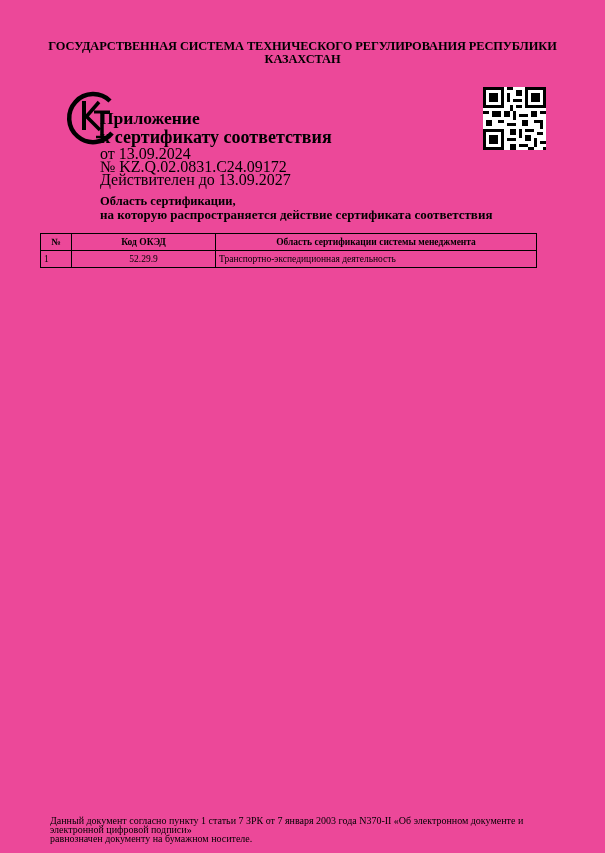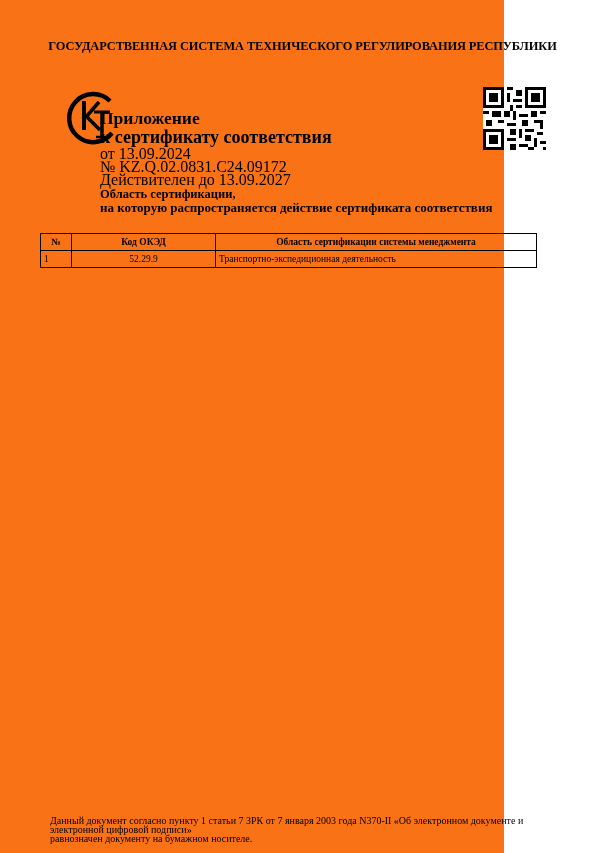--- a/index.html
+++ b/index.html
@@ -1,45 +1,46 @@
 <!DOCTYPE html>
 <html><head>
 <meta charset="utf-8">
 <style>
   html, body { margin: 0; padding: 0; background: #ffffff; }
   body { width: 605px; height: 853px; position: relative; overflow: hidden;
          font-family: "Liberation Serif", "DejaVu Serif", serif; color: #000; }
-  .page { position: absolute; left: 0; top: 0; width: 504px; height: 853px; background: #f97316; }
+  .page { position: absolute; left: 0; top: 0; width: 605px; height: 853px; background: #ec4899; }
   .agency { position: absolute; left: 40px; top: 40px; width: 525px; text-align: center;
             font-weight: bold; font-size: 12.4px; line-height: 13px; letter-spacing: -0.1px; }
   .logo { position: absolute; left: 62px; top: 87px; width: 60px; height: 60px; }
   .qr { position: absolute; left: 483px; top: 87px; width: 63px; height: 63px; }
   .title-block { position: absolute; left: 100px; top: 109px; width: 405px; text-align: left; }
   .title1 { font-weight: bold; font-size: 17.5px; line-height: 19px; }
   .title2 { font-weight: bold; font-size: 18px; line-height: 19px; }
   .meta { font-size: 16px; line-height: 13px; }
-  .scope1 { font-weight: bold; font-size: 12.5px; line-height: 14px; margin-top: 1px; }
+  .scope1 { font-weight: bold; font-size: 12.5px; line-height: 14px; margin-top: 8px; }
   .scope2 { font-weight: bold; font-size: 13px; line-height: 14px; white-space: nowrap; }
   table.scope { position: absolute; left: 40px; top: 233px; width: 497px; border-collapse: collapse;
                 font-size: 9.5px; }
   table.scope th, table.scope td { border: 1px solid #000; height: 16px; padding: 0 3px; }
   table.scope th { font-weight: bold; text-align: center; }
   .c1 { width: 24px; text-align: center; }
   .c2 { width: 137px; text-align: center; }
   .c3 { text-align: left; margin-top: 44px; }
   td.c1 { text-align: left; padding-left: 12px; }
   .footer { position: absolute; left: 50px; top: 816px; width: 515px; font-size: 10px; line-height: 9px; }
 </style>
 </head>
 <body>
 
 <div class="page">
 
   <div class="agency">
     <div>ГОСУДАРСТВЕННАЯ СИСТЕМА ТЕХНИЧЕСКОГО РЕГУЛИРОВАНИЯ РЕСПУБЛИКИ</div>
+    <div>КАЗАХСТАН</div>
   </div>
 
   <div class="logo">
     <svg width="60" height="60" viewBox="0 0 60 60">
       <path d="M48 14 A24 24 0 1 0 50 46" fill="none" stroke="#000" stroke-width="4.5" stroke-linecap="butt"></path>
       <line x1="22" y1="14" x2="22" y2="43" stroke="#000" stroke-width="4"></line>
       <line x1="24" y1="30" x2="37" y2="15" stroke="#000" stroke-width="3.5"></line>
       <line x1="24" y1="29" x2="38" y2="43" stroke="#000" stroke-width="3.5"></line>
       <line x1="32" y1="25" x2="48" y2="25" stroke="#000" stroke-width="3"></line>
       <line x1="40" y1="25" x2="40" y2="50" stroke="#000" stroke-width="3.5"></line>

